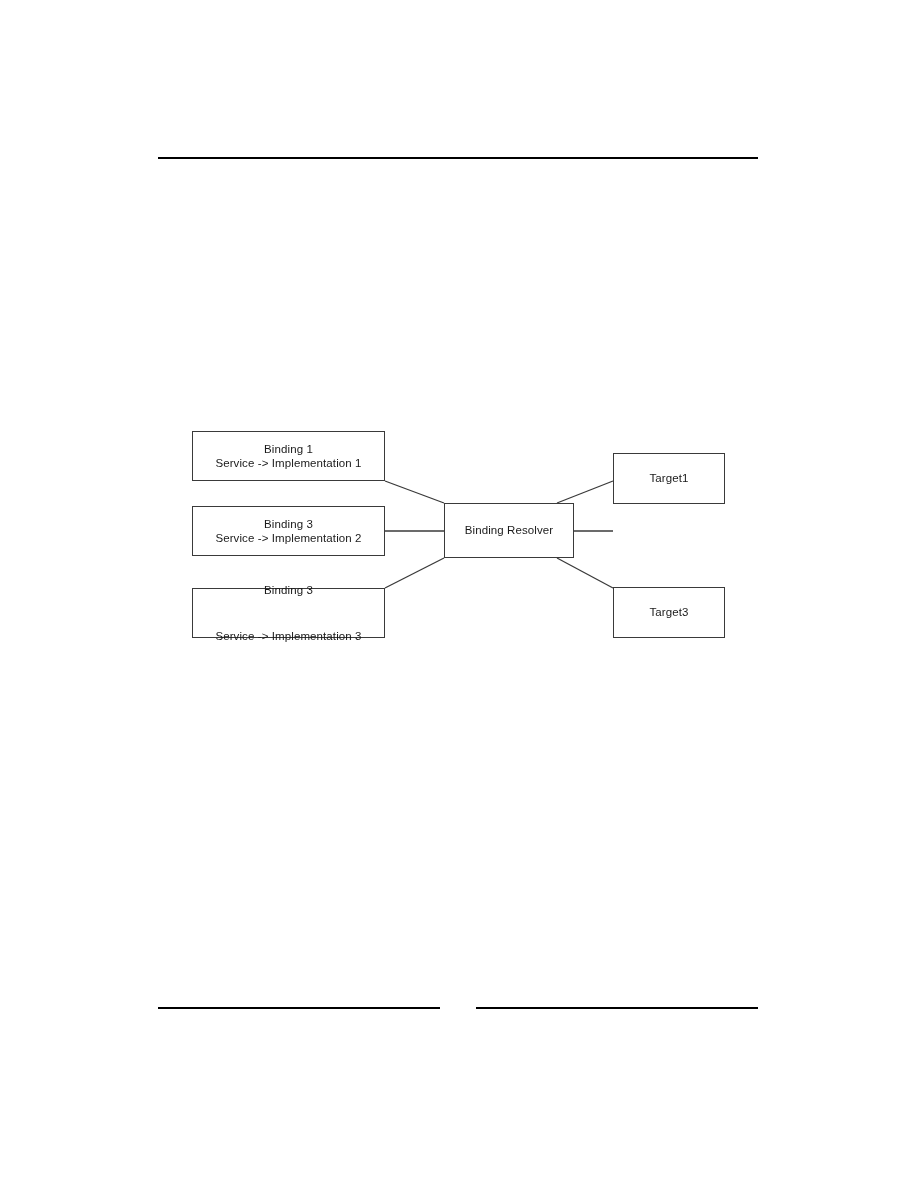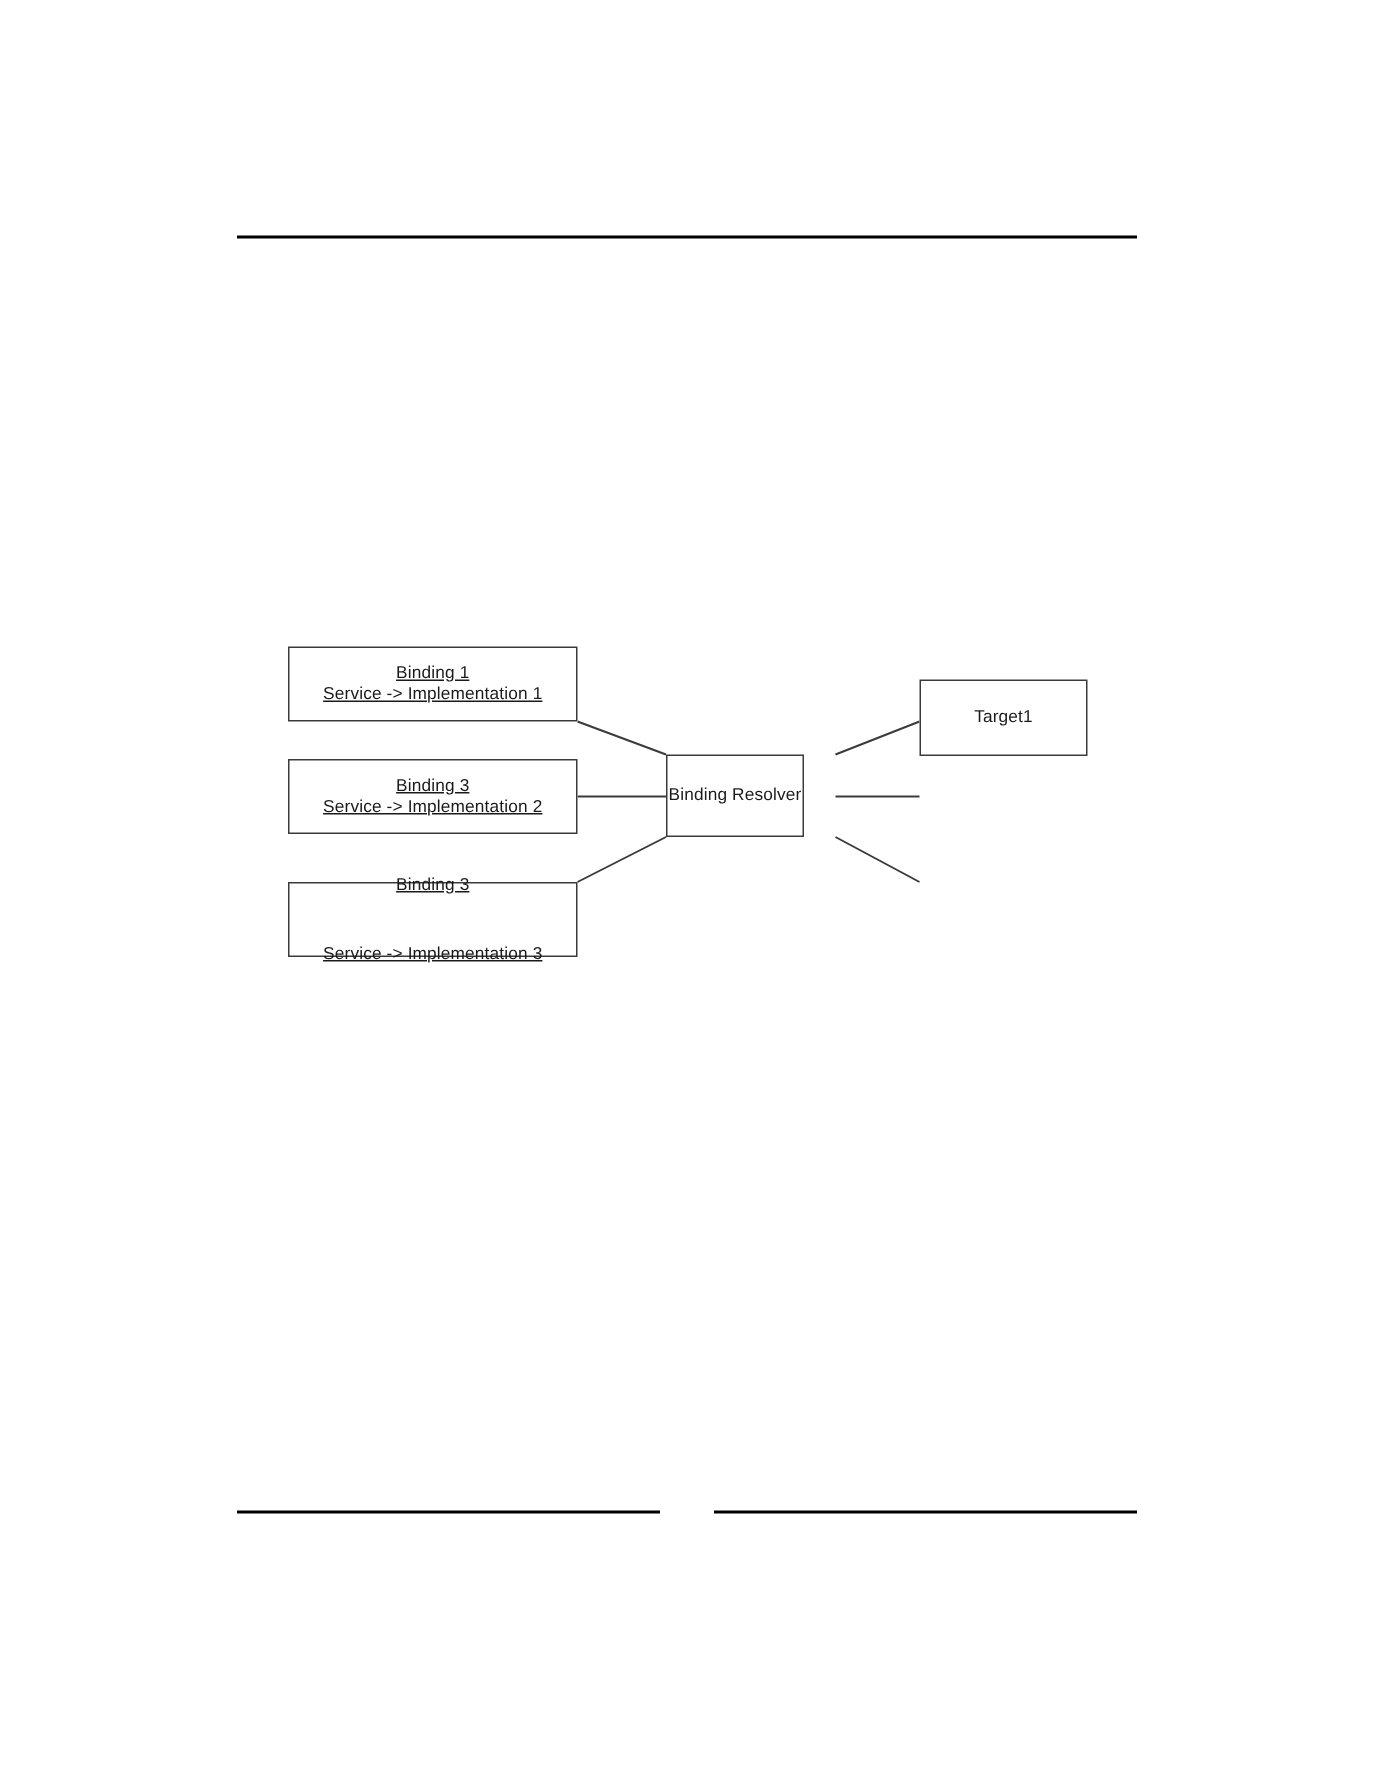--- a/index.html
+++ b/index.html
@@ -55,27 +55,27 @@
     font-size: 11.5px;
     line-height: 14.5px;
     letter-spacing: 0.1px;
     text-align: center;
     white-space: nowrap;
   }
   .node .line1,
   .node .line2 { display: block; }
 
   
-  .node.binding { left: 192px; width: 193px; height: 50px; text-decoration: underline; }
+  .node.binding { left: 192px; width: 193px; height: 50px; }
   #node-binding-1 { top: 431px; }
   #node-binding-2 { top: 506px; }
   #node-binding-3 { top: 588px; gap: 32px; }
 
   
-  #node-resolver { left: 444px; top: 503px; width: 92px; height: 55px; }
+  #node-resolver { left: 444px; top: 503px; width: 130px; height: 55px; }
 
   
   .node.target { left: 613px; width: 112px; height: 51px; }
   #node-target-1 { top: 453px; }
   #node-target-2 { top: 506px; }
   #node-target-3 { top: 587px; }
 </style>
 </head>
 <body>
 
@@ -115,19 +115,22 @@
       <span class="line2">Service -&gt; Implementation 3</span>
     </div>
 
     <div class="node" id="node-resolver">
       <span class="line1">Binding Resolver</span>
     </div>
 
     <div class="node target" id="node-target-1">
       <span class="line1">Target1</span>
     </div>
+    <div class="node target" id="node-target-3">
+      <span class="line1">Target3</span>
+    </div>
 
   </div>
 
   <div class="rule" id="rule-bot-l"></div>
   <div class="rule" id="rule-bot-r"></div>
 
 </div>
 
 </body></html>

